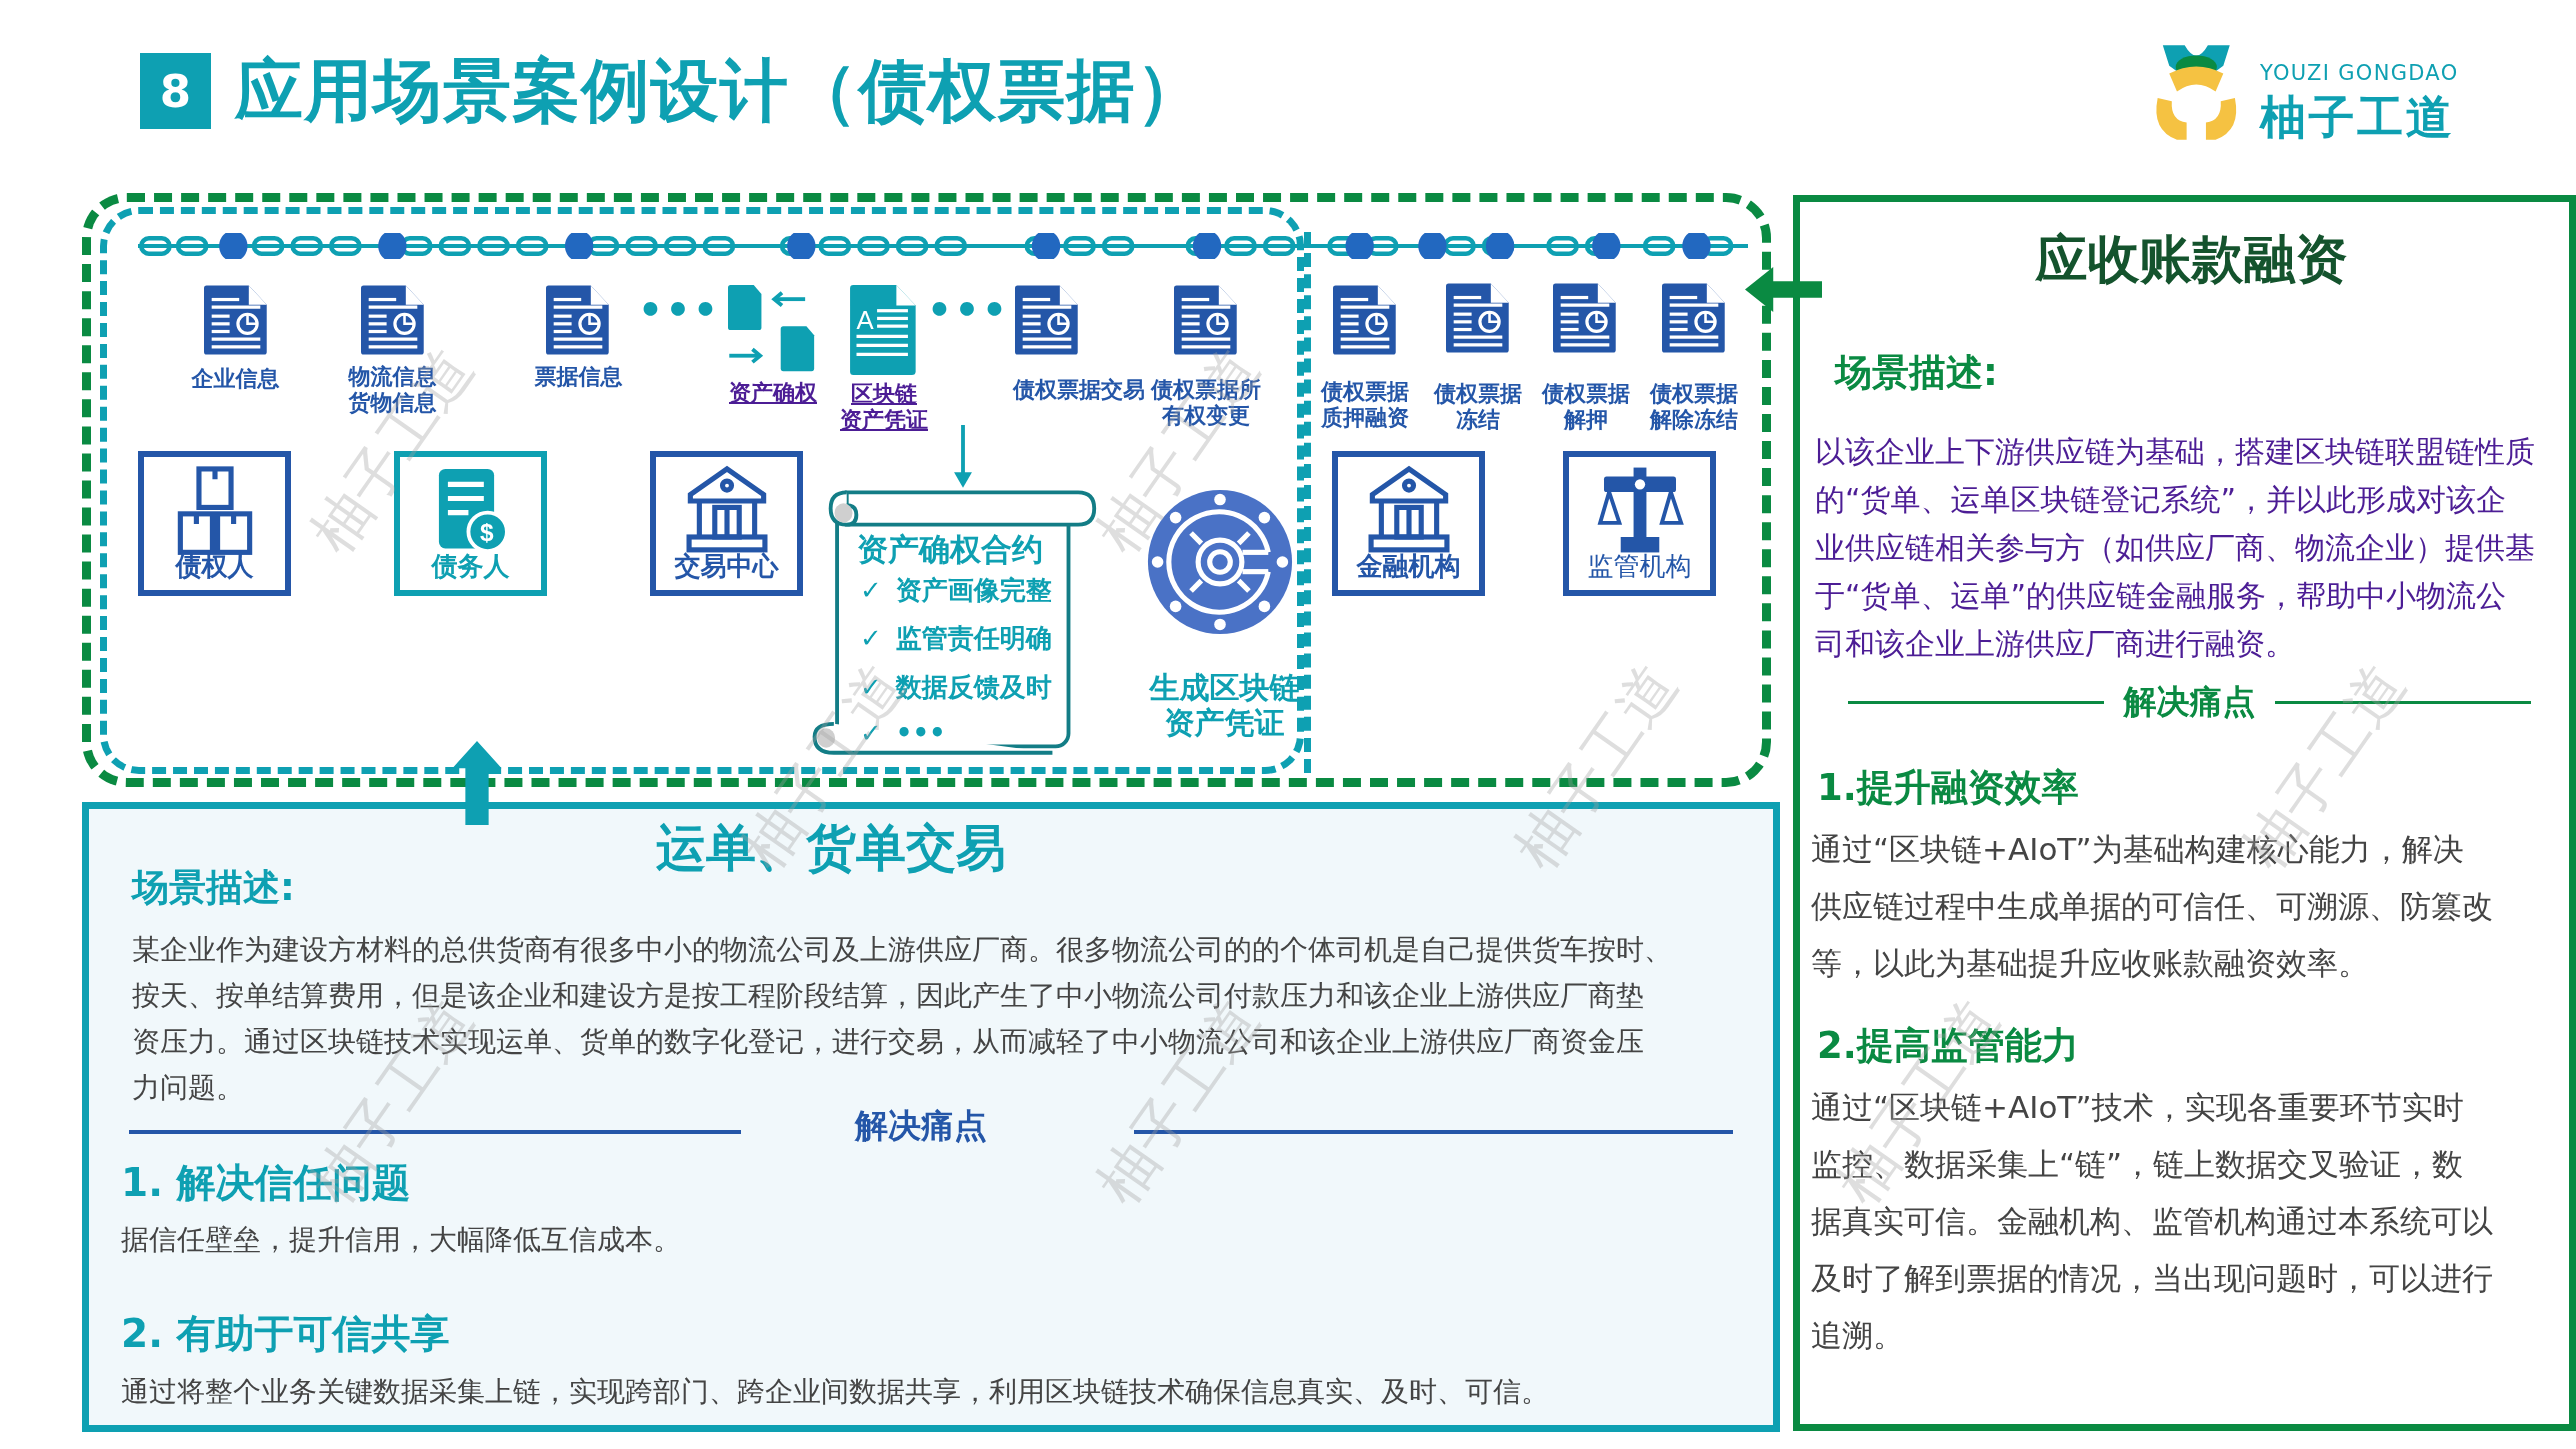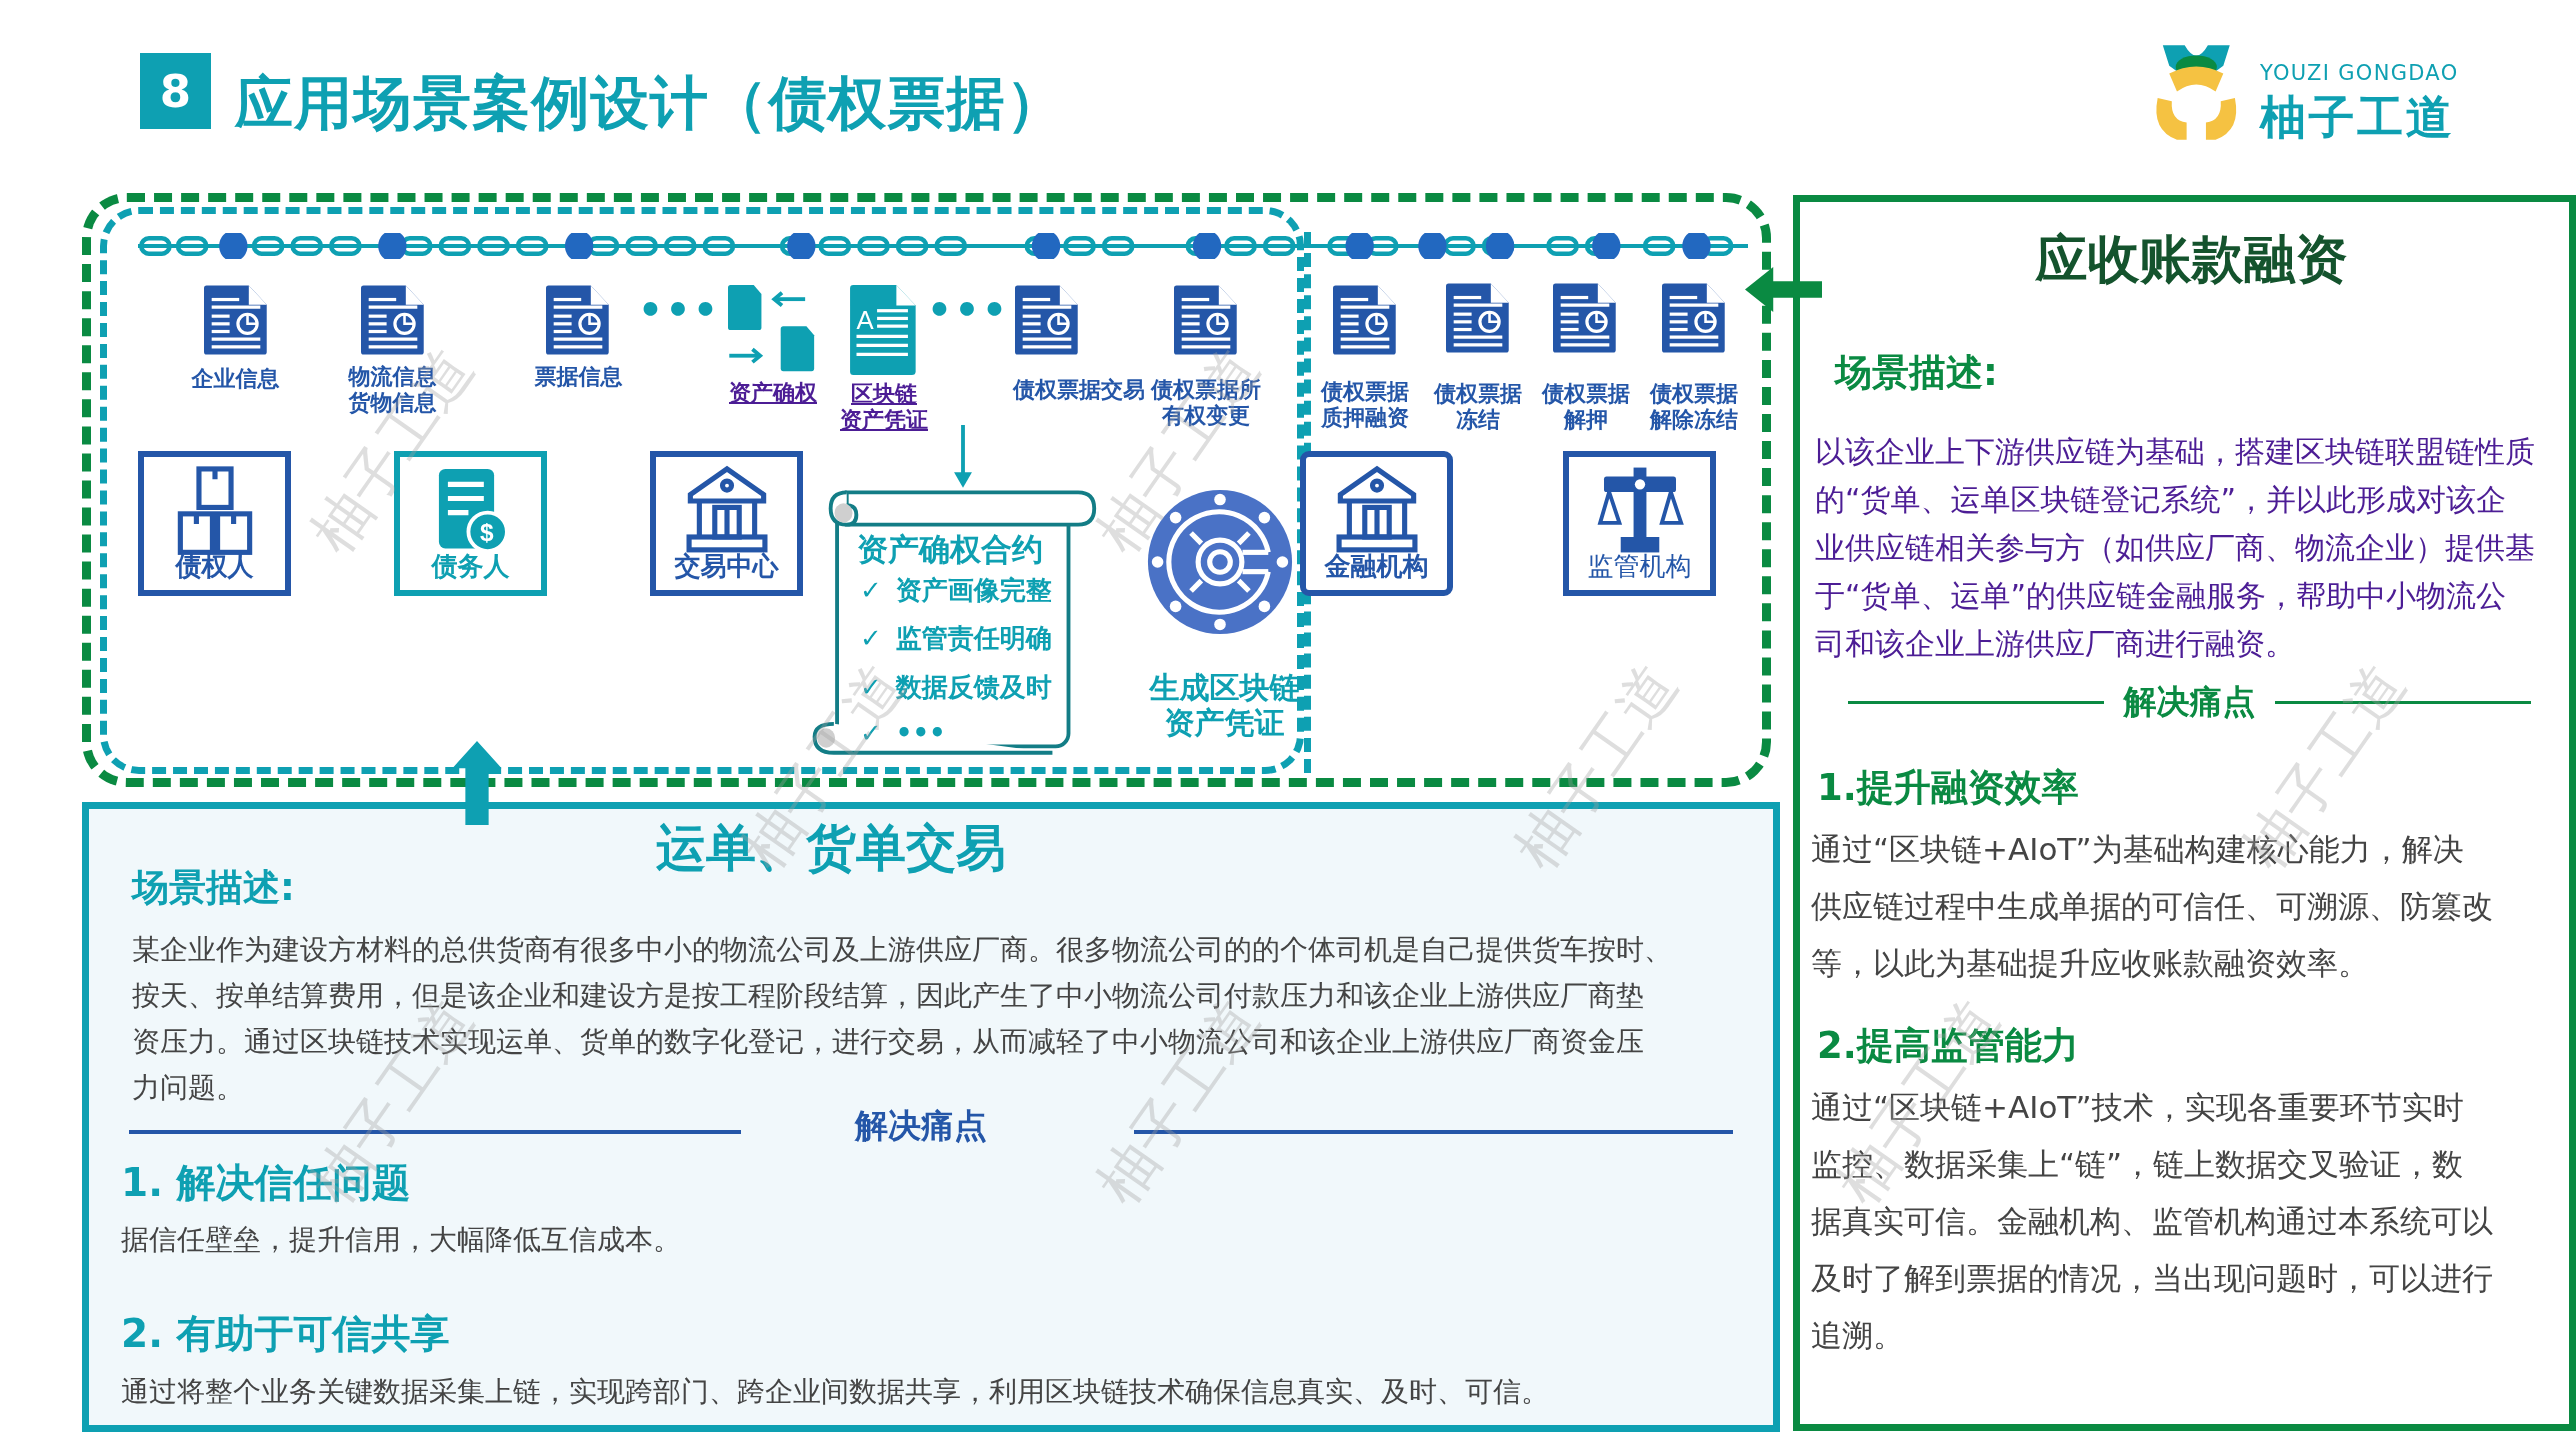--- a/index.html
+++ b/index.html
@@ -1,20 +1,20 @@
 <!DOCTYPE html>
 <html style="font-size:10.3px"><head>
 <meta charset="utf-8">
 <style>
   html,body{margin:0;padding:0;background:#fff;}
   body{width:2576px;height:1449px;position:relative;overflow:hidden;font-family:"DejaVu Sans","Liberation Sans",sans-serif;}
   .abs{position:absolute;}
   
   .num-badge{left:140px;top:53px;width:71px;height:76px;background:#0ea0b2;color:#fff;font-weight:bold;font-size:45px;display:flex;align-items:center;justify-content:center;}
-  .page-title{left:235px;top:53px;height:76px;display:flex;align-items:center;font-size:58px;font-weight:bold;color:#0ea0b2;letter-spacing:1.3px;margin-top:13px;}
+  .page-title{left:235px;top:53px;height:76px;display:flex;align-items:center;font-size:68px;font-weight:bold;color:#0ea0b2;letter-spacing:1.3px;}
   .logo-en{left:2260px;top:61px;font-size:21px;color:#0ea0b2;letter-spacing:1.3px;}
   .logo-cn{left:2260px;top:87px;font-size:46px;font-weight:bold;color:#0ea0b2;letter-spacing:2.6px;}
   
   .frame-green{left:82px;top:193px;width:1689px;height:594px;border:9px dashed #0a8a42;border-radius:45px;box-sizing:border-box;}
   .frame-teal{left:100px;top:207px;width:1204px;height:567px;border:7.7px dashed #0ea0b2;border-radius:39px;box-sizing:border-box;}
   
   .chain{left:138px;top:233px;width:1610px;height:26px;}
   
   .doc{width:64px;height:70px;}
   .lbl{font-weight:bold;font-size:22px;line-height:26px;text-align:center;color:#2456a8;white-space:nowrap;}
@@ -369,21 +369,21 @@
     <line x1="22" y1="56" x2="22" y2="112"></line>
         <line x1="108" y1="56" x2="108" y2="112"></line>
         <rect x="46" y="66" width="38" height="46"></rect>
         <line x1="65" y1="70" x2="65" y2="112"></line>
     <rect x="6" y="112" width="118" height="20"></rect>
       </g>
   </svg>
   <div class="role-label">交易中心</div>
 </div>
 
-<div class="abs role" style="left:1300px;top:451px;border-radius:9px;">
+<div class="abs role" style="left:1332px;top:451px;">
   <svg width="84" height="90" viewBox="0 0 130 140">
     <g fill="none" stroke="#2456a8" stroke-width="8">
         <path d="M8 46 L65 6 L122 46 V56 H8 Z"></path>
         <circle cx="65" cy="32" r="7"></circle>
     <line x1="22" y1="56" x2="22" y2="112"></line>
         <line x1="108" y1="56" x2="108" y2="112"></line>
         <rect x="46" y="66" width="38" height="46"></rect>
         <line x1="65" y1="70" x2="65" y2="112"></line>
     <rect x="6" y="112" width="118" height="20"></rect>
       </g>

